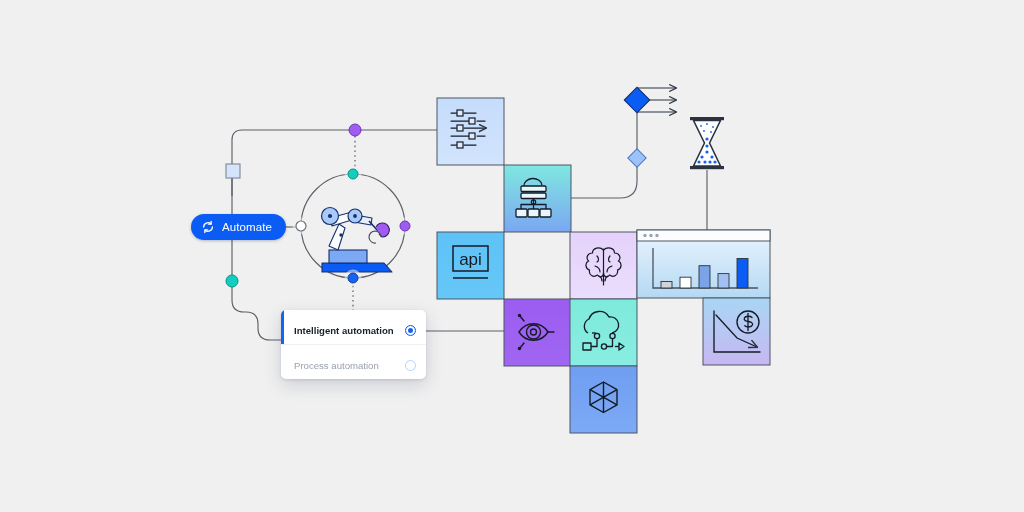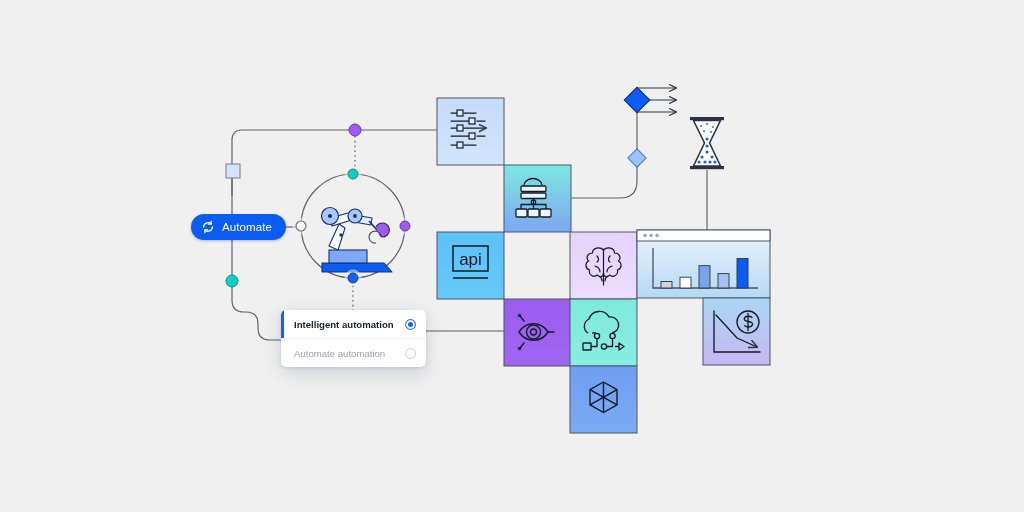--- a/index.html
+++ b/index.html
@@ -26,21 +26,21 @@
 
   
   .menu{
     position:absolute;left:281px;top:310px;width:145px;
     background:#fff;border-radius:5px;
     box-shadow:0 6px 18px rgba(25,40,80,.16),0 1px 3px rgba(25,40,80,.13);
     overflow:hidden;
   }
   .menu .row{
     position:relative;display:flex;align-items:center;
-    height:28px;padding:0 10px 0 13px;
+    height:28px;padding:6px 10px 0 13px;
     font-size:9.6px;color:#9aa0ab;
     border-bottom:1px solid #eef0f3;
   }
   .menu .row:last-child{border-bottom:none;}
   .menu .row.sel{color:#17202e;font-weight:bold;}
   .menu .row.sel:before{
     content:"";position:absolute;left:0;top:0;bottom:0;width:3px;background:#1463f3;
   }
   .menu .row .lbl{flex:1;}
   .menu .radio{
@@ -330,18 +330,18 @@
     </svg>
     <span>Automate</span>
   </div>
 
   <div class="menu">
     <div class="row sel">
       <span class="lbl">Intelligent automation</span>
       <span class="radio"></span>
     </div>
     <div class="row">
-      <span class="lbl">Automate automation</span>
+      <span class="lbl">Process automation</span>
       <span class="radio"></span>
     </div>
   </div>
 
 </div>
 
 </body></html>

